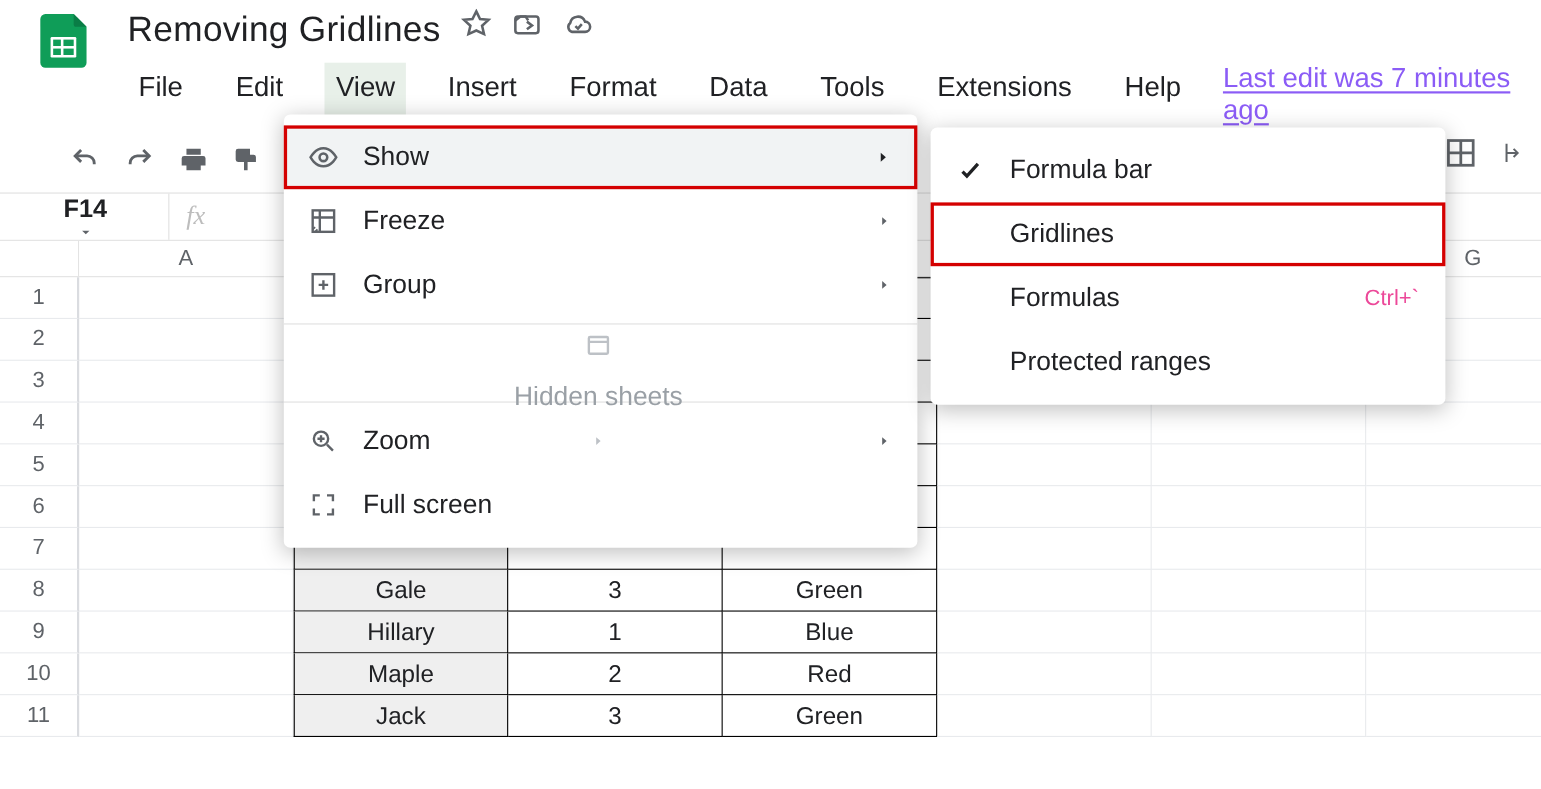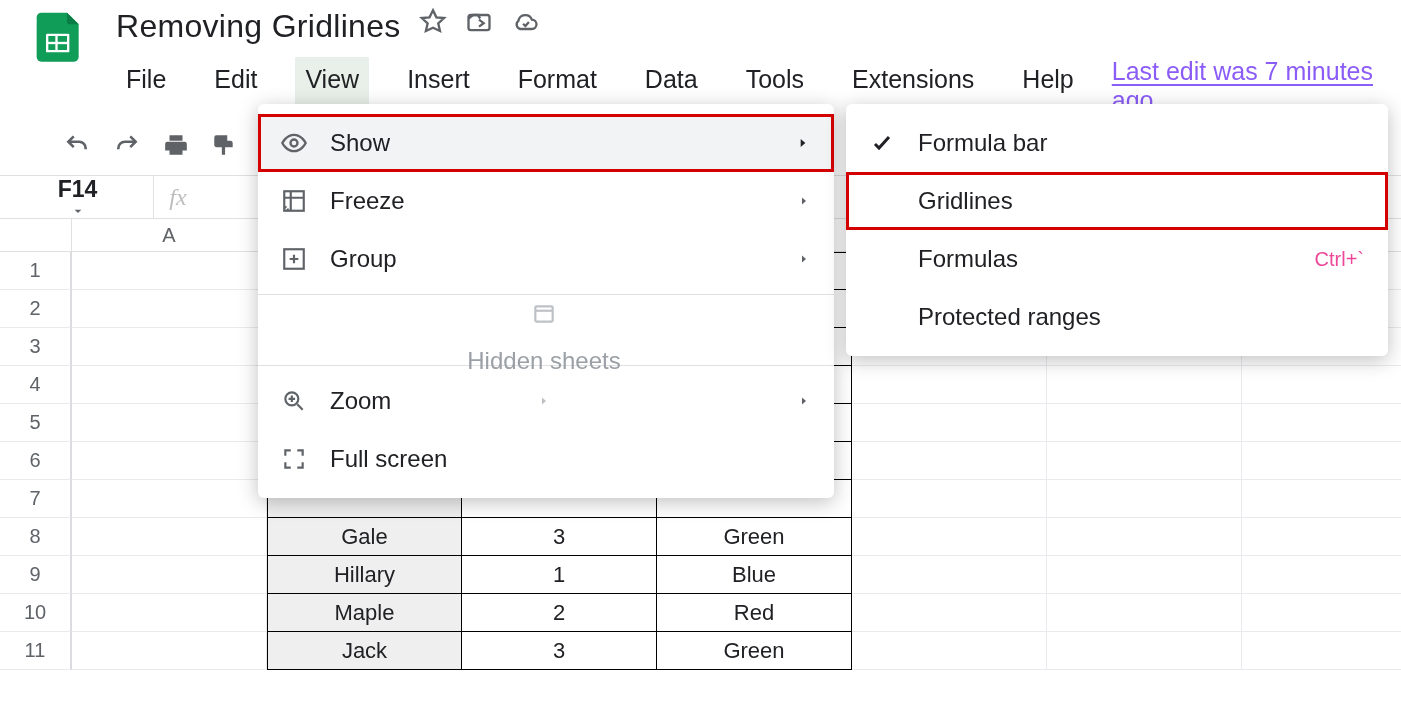--- a/index.html
+++ b/index.html
@@ -42,21 +42,21 @@
 
   
   .data-cell { border-right: 1px solid #000 !important; border-bottom: 1px solid #000 !important; }
   .data-left  { border-left: 1px solid #000; }
   .data-top   { border-top: 1px solid #000; }
   .data-cell.shaded { background: #efefef; }
 
   
   .menu-panel { position: absolute; background:#fff; border-radius: 6px; box-shadow: 0 4px 20px rgba(0,0,0,.25); padding: 10px 0; font-size: 24px; }
   .view-menu { left: 258px; top: 104px; width: 576px; }
-  .submenu   { left: 846px; top: 104px; width: 542px; }
+  .submenu   { left: 846px; top: 116px; width: 468px; }
   .mrow { display:flex; align-items:center; height: 58px; padding: 0 24px 0 20px; gap: 20px; color:#202124; }
   .mrow.disabled { color:#9aa0a6;flex-direction:column; }
   .mrow .micon { width: 32px; display:inline-flex; justify-content:center; color:#5f6368; }
   .mrow.disabled .micon { color:#bdc1c6; }
   .mrow .mlabel { flex: 1 1 auto; }
   .mrow .mcaret { color:#5f6368; }
   .mrow.disabled .mcaret { color:#bdc1c6; }
   .mrow.hover { background:#f1f3f4; }
   .msep { height:1px; background:#e0e0e0; margin: 6px 0; }
   .highlight-red { outline: 3px solid #d40000; outline-offset: -3px; }

